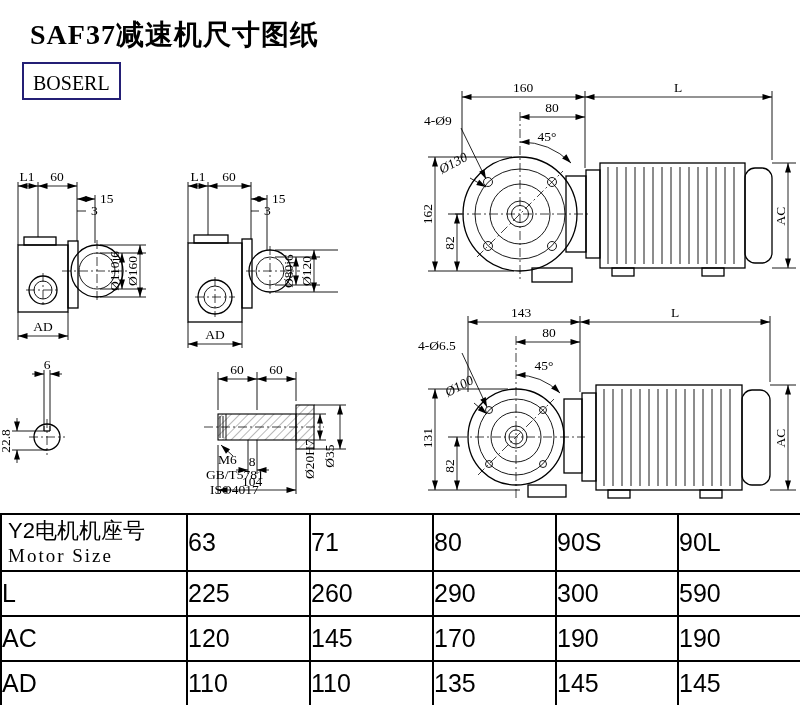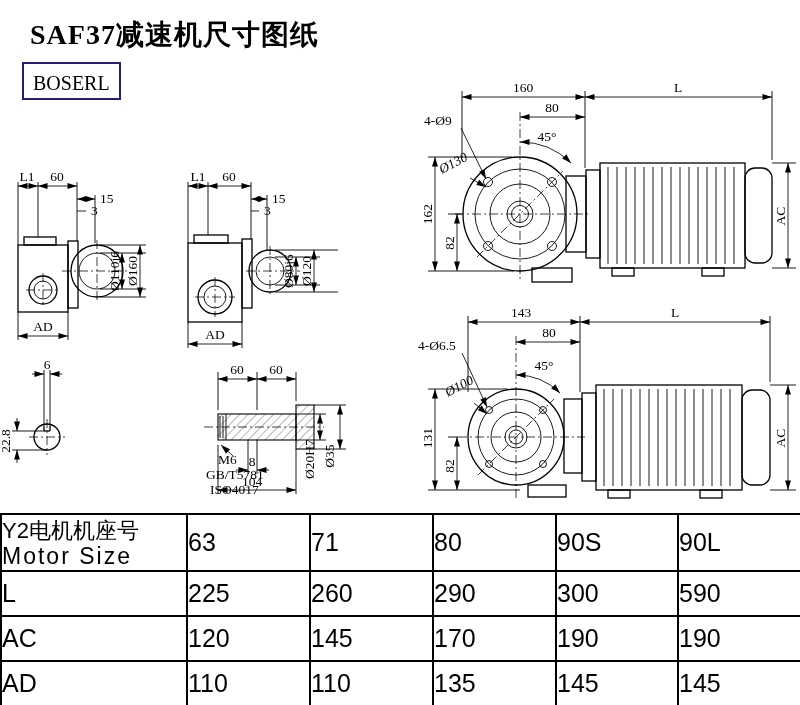--- a/index.html
+++ b/index.html
@@ -21,24 +21,24 @@
   .d  { stroke:#000; stroke-width:0.85; fill:none; }  
   .c  { stroke:#000; stroke-width:0.75; fill:none; stroke-dasharray:9 3 2 3; } 
   .hp { stroke:#000; stroke-width:1.1; fill:url(#hatch); }
   text.dt { font:13.5px "Liberation Serif", serif; fill:#000; }
   text.it { font-style:italic; }
 
   table.dims { position:absolute; left:0; top:513px; width:800px; height:192px;
                border-collapse:collapse; table-layout:fixed; }
   .dims td { border:2px solid #000; text-align:left; vertical-align:middle;
              font-family:"Liberation Sans", sans-serif; font-size:25px; }
-  .dims td.motor { text-align:left; padding-left:0; }
+  .dims td.motor { text-align:left; padding-left:6px; }
   .motor-cn { font-size:22px; line-height:27px; font-family:"Liberation Sans", sans-serif; }
-  .motor-en { font-size:23px; line-height:24px; letter-spacing:2px;
-              font-family:Liberation Sans, sans-serif; }
+  .motor-en { font-size:19px; line-height:24px; letter-spacing:2px;
+              font-family:Liberation Serif, serif; }
   tr.hdr { height:57px; } tr.r { height:45px; }
 </style>
 </head>
 <body>
 
 <div class="page">
 
   <div class="title">SAF37减速机尺寸图纸</div>
   <div class="logo">BOSERL</div>
 

